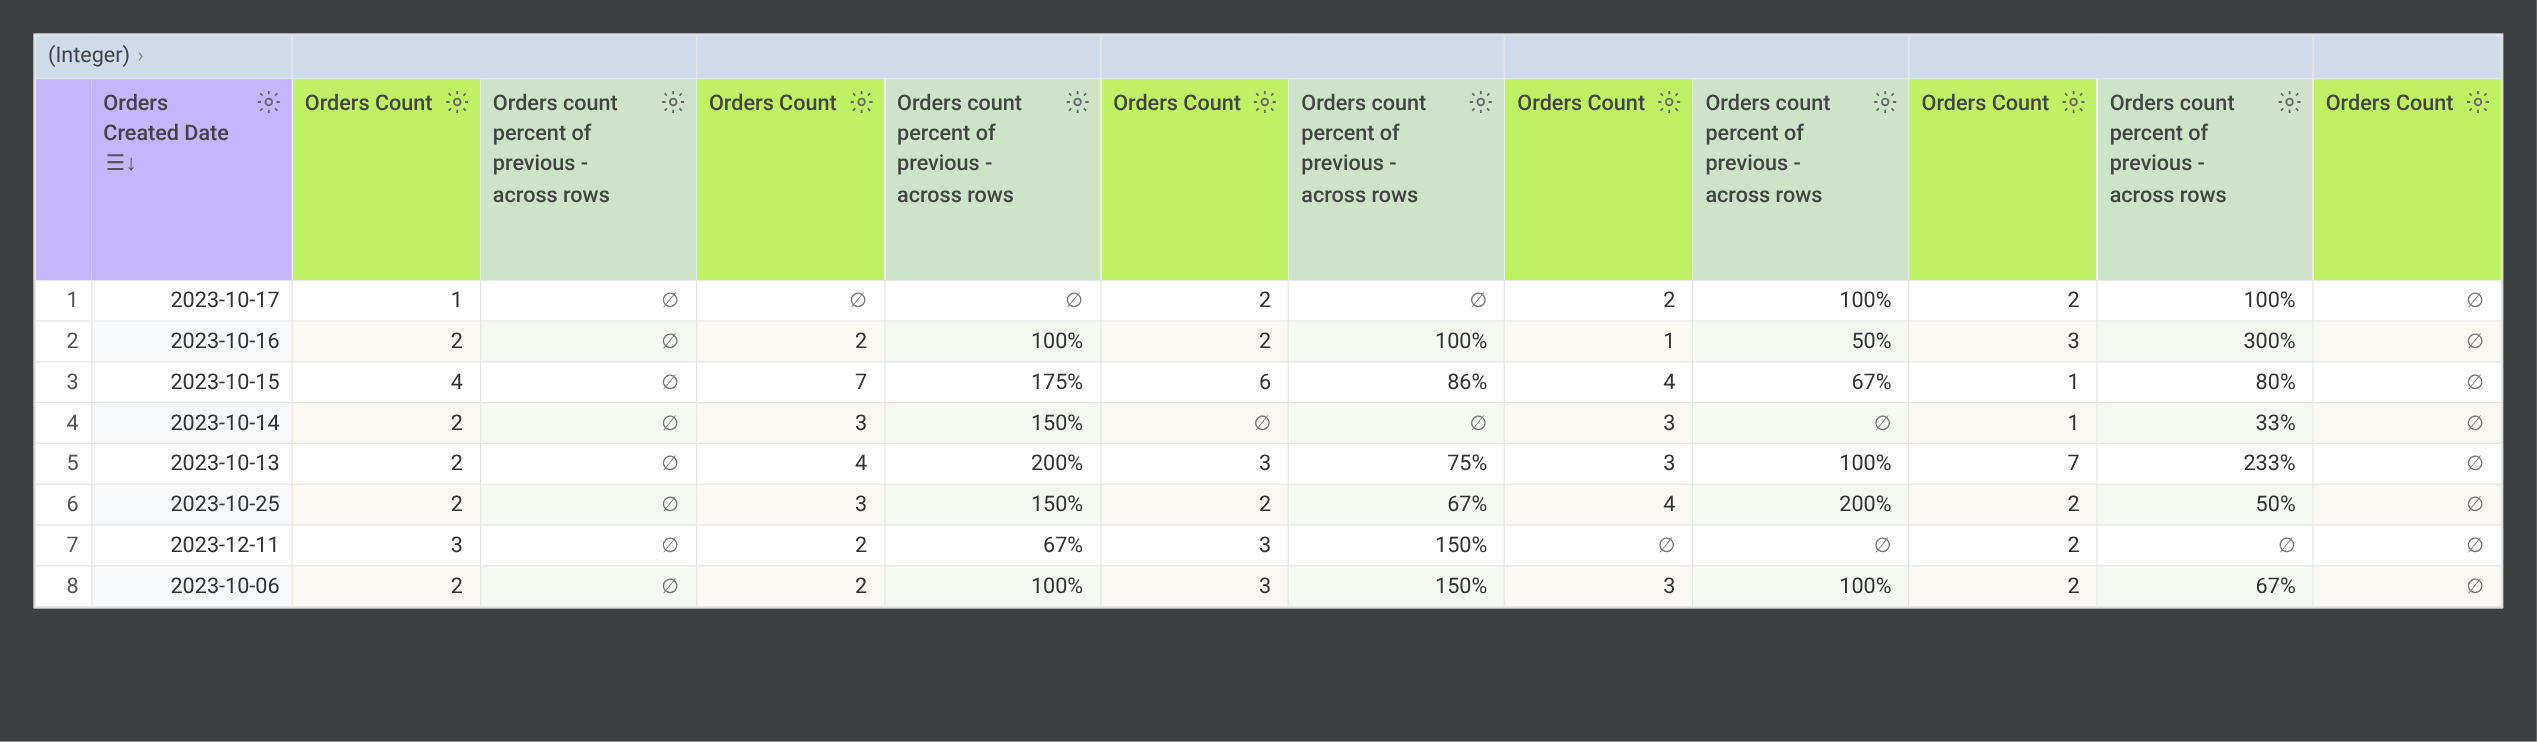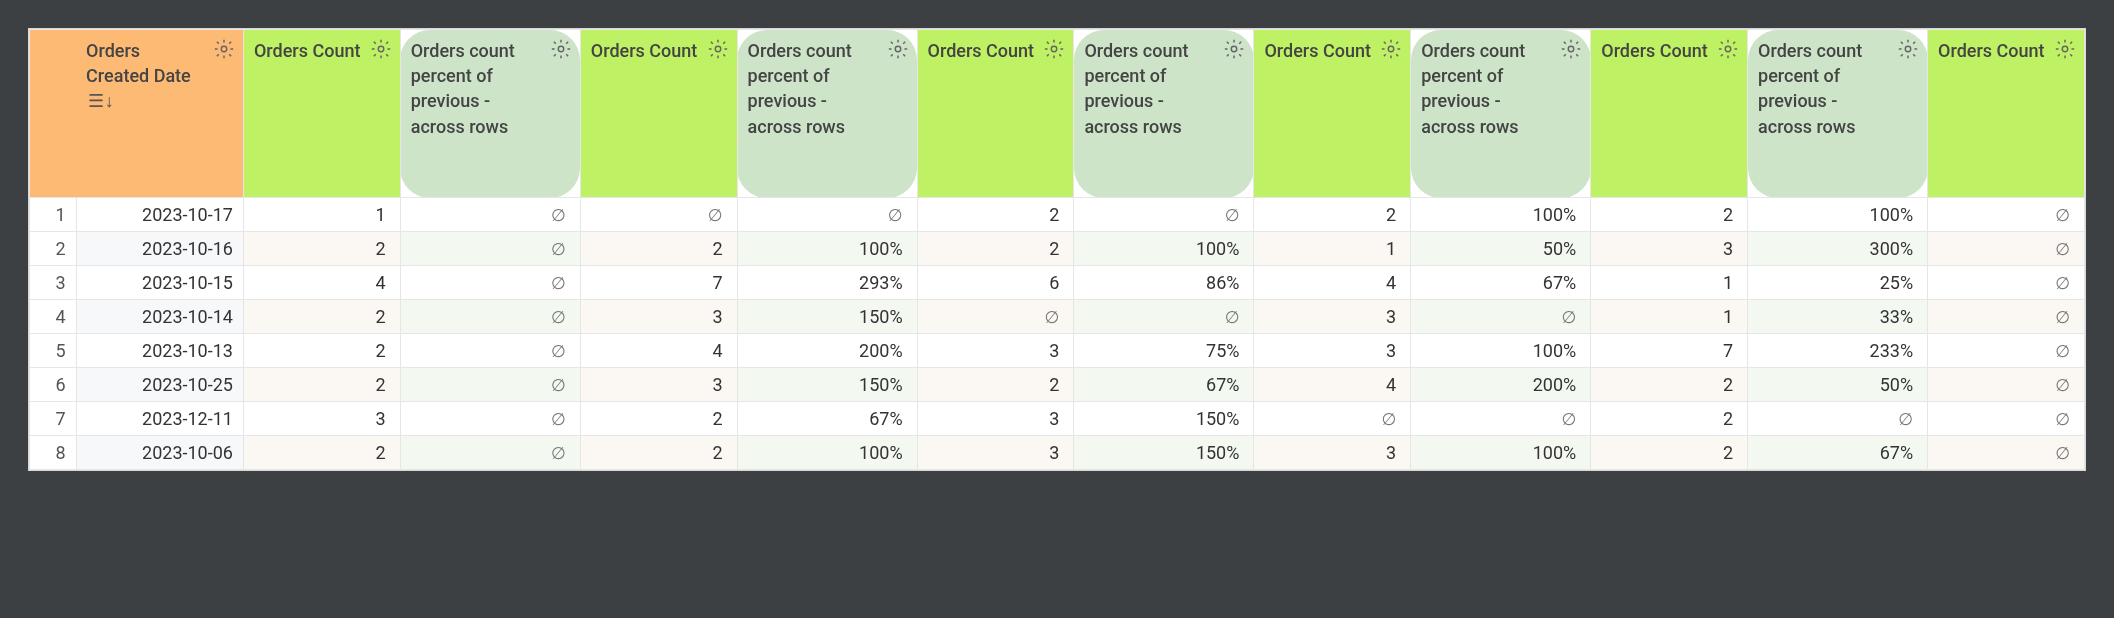--- a/index.html
+++ b/index.html
@@ -42,23 +42,23 @@
   tr.head-row th {
     text-align: left;
     position: relative;
     font-weight: 500;
     color: #444;
     line-height: 1.4;
     padding: 8px 36px 8px 10px;
     height: 168px;
     vertical-align: top;
   }
-  th.h-blue   { background: #fdba74; }
+  th.h-blue   { background: #c4b5fd; }
   th.h-orange { background: #bef264; }
-  th.h-green  { background: #cde4c9; border-radius: 30px; }
+  th.h-green  { background: #cde4c9; }
   .gear-btn {
     position: absolute;
     top: 8px;
     right: 8px;
     width: 22px; height: 22px;
     cursor: pointer;
     color: #666;
   }
   .gear-btn svg { width: 22px; height: 22px; display:block; }
   .sort-glyphs {
@@ -103,20 +103,29 @@
         <col class="c-pct">
         <col class="c-cnt">
         <col class="c-pct">
         <col class="c-cnt">
         <col class="c-pct">
         <col class="c-cnt">
         <col class="c-pct">
         <col class="c-cnt">
       </colgroup>
     <thead>
+      <tr class="pivot-row" id="pivot-row">
+          <th class="first" colspan="2"><span>(Integer)</span><span class="chev"> ›</span></th>
+          <th colspan="2"></th>
+          <th colspan="2"></th>
+          <th colspan="2"></th>
+          <th colspan="2"></th>
+          <th colspan="2"></th>
+          <th></th>
+        </tr>
       <tr class="head-row" id="head-row">
           <th class="h-blue" style="width:44px;border-right:none"></th>
           <th class="h-blue" style="border-left:none"><span>Orders Created Date</span> <span class="sort-glyphs">☰ ↓</span><span class="gear-btn">
               <svg viewBox="0 0 24 24" fill="none" stroke="currentColor" stroke-width="1.6">
                 <circle cx="12" cy="12" r="3"></circle>
                 <path d="M12 2v3M12 19v3M4.2 4.2l2.1 2.1M17.7 17.7l2.1 2.1M2 12h3M19 12h3M4.2 19.8l2.1-2.1M17.7 6.3l2.1-2.1"></path>
               </svg>
             </span></th>
           <th class="h-orange"><span>Orders Count</span><span class="gear-btn">
               <svg viewBox="0 0 24 24" fill="none" stroke="currentColor" stroke-width="1.6">
@@ -216,27 +225,27 @@
           <td class="num cnt">3</td>
           <td class="num pct">300%</td>
           <td class="num cnt"><span class="null">∅</span></td>
         </tr>
         <tr class="body-row">
           <td class="rownum">3</td>
           <td class="date">2023-10-15</td>
           <td class="num cnt">4</td>
           <td class="num pct"><span class="null">∅</span></td>
           <td class="num cnt">7</td>
-          <td class="num pct">293%</td>
+          <td class="num pct">175%</td>
           <td class="num cnt">6</td>
           <td class="num pct">86%</td>
           <td class="num cnt">4</td>
           <td class="num pct">67%</td>
           <td class="num cnt">1</td>
-          <td class="num pct">25%</td>
+          <td class="num pct">80%</td>
           <td class="num cnt"><span class="null">∅</span></td>
         </tr>
         <tr class="body-row">
           <td class="rownum">4</td>
           <td class="date">2023-10-14</td>
           <td class="num cnt">2</td>
           <td class="num pct"><span class="null">∅</span></td>
           <td class="num cnt">3</td>
           <td class="num pct">150%</td>
           <td class="num cnt"><span class="null">∅</span></td>

